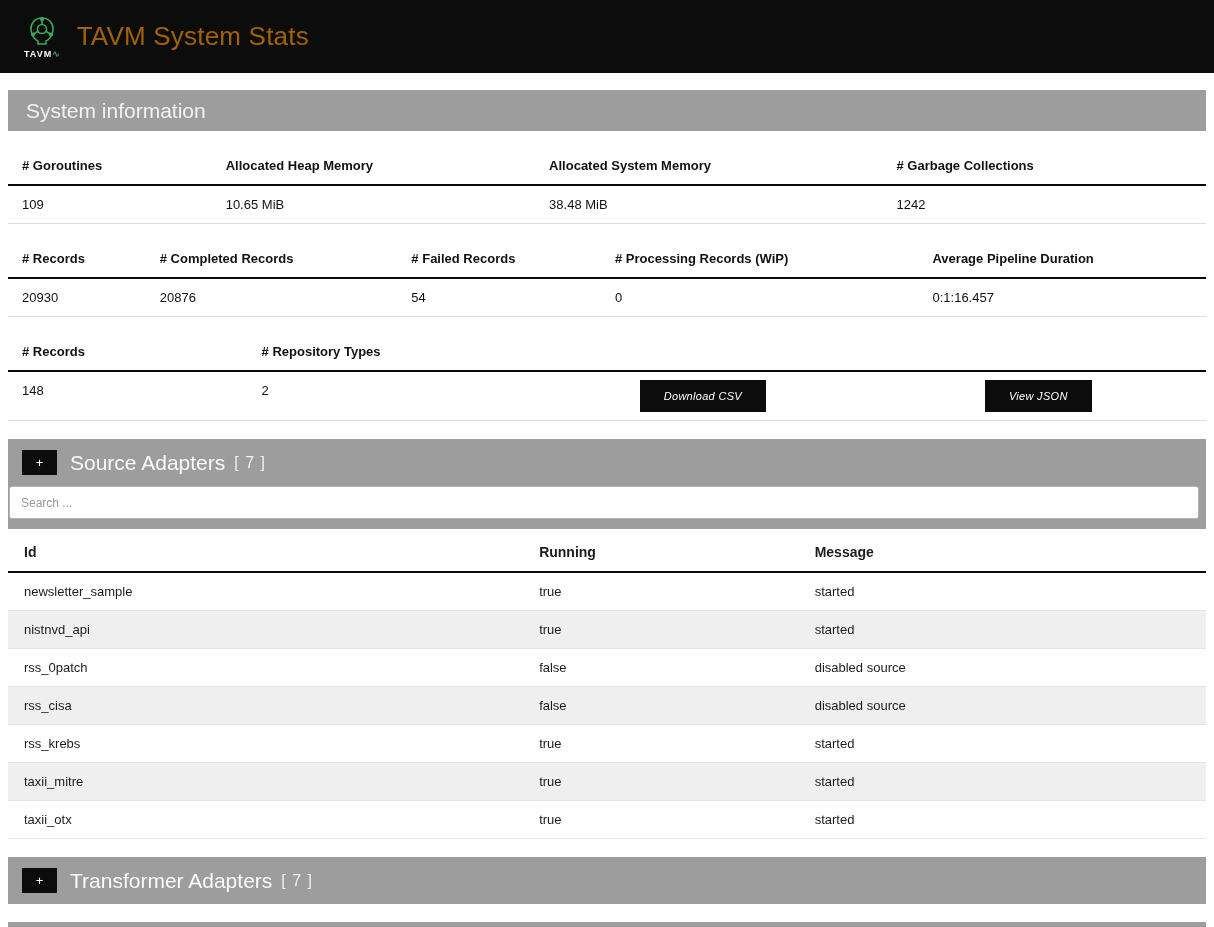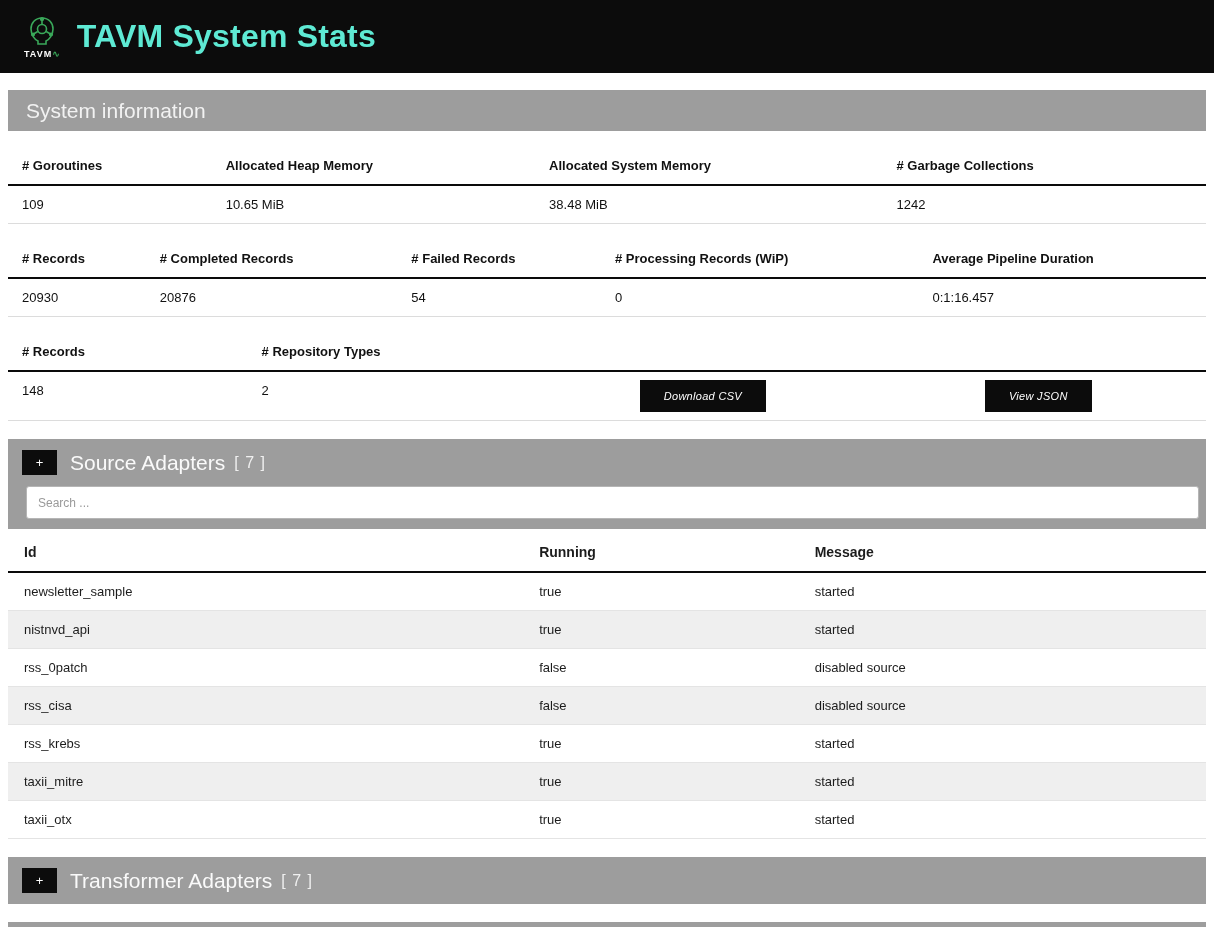--- a/index.html
+++ b/index.html
@@ -8,21 +8,21 @@
 
   
   .app-header {
     height: 73px; background: #0c0c0c; display: flex; align-items: center;
     padding: 0 14px;
   }
   .logo-wrap { display: flex; flex-direction: column; align-items: center; margin: 0 16px 0 10px; }
   .logo-wrap svg { display: block; }
   .logo-text { color: #ffffff; font-size: 9px; font-weight: bold; letter-spacing: 1px; margin-top: 1px; }
   .logo-text .wave { color: #3aa85a; font-weight: bold; }
-  .app-title { color: #5eead4; font-size: 32px; font-weight: 700; letter-spacing: 0.2px; }
+  .app-title { color: #a16207; font-size: 26px; font-weight: 400; letter-spacing: 0.2px; }
   .refresh-btn {
     margin-left: auto; margin-right: 10px; background: #ffffff; color: #111111;
     font-family: "Liberation Sans", sans-serif; font-size: 11px; font-weight: 600;
     letter-spacing: 0.4px; padding: 11px 17px; border: 1px solid #e0e0e0;
     box-shadow: 3px 3px 5px rgba(255,255,255,0.18); cursor: pointer;
   }
 
   .content { padding: 0 8px; }
 
   
@@ -52,21 +52,21 @@
   
   .adapter-section { margin-top: 18px; background: #9d9d9d; }
   .adapter-header { display: flex; align-items: center; height: 47px; padding-left: 14px; }
   .expand-btn {
     width: 35px; height: 25px; background: #0c0c0c; color: #ffffff; border: none;
     font-size: 13px; line-height: 1; cursor: pointer; margin-right: 13px;
     font-family: "Liberation Sans", sans-serif;
   }
   .adapter-title { color: #fafafa; font-size: 21px; font-weight: 400; }
   .adapter-count { color: #f0f0f0; font-size: 16px; margin-left: 9px; letter-spacing: 1px; }
-  .search-row { padding: 0 7px 10px 18px; }
+  .search-row { padding: 0 7px 10px 1px; }
   .search-input {
     width: 100%; height: 33px; border: 1px solid #b5b5b5; border-radius: 3px;
     padding: 0 11px; font-size: 12px; color: #555;
     font-family: "Liberation Sans", sans-serif; outline: none; background: #ffffff;
   }
   .search-input::placeholder { color: #9a9a9a; }
 
   
   .adapter-table { background: #ffffff; padding-top: 4px; }
   .a-row { display: grid; grid-template-columns: 43% 23% 34%; border-bottom: 1px solid #e4e4e4; }

